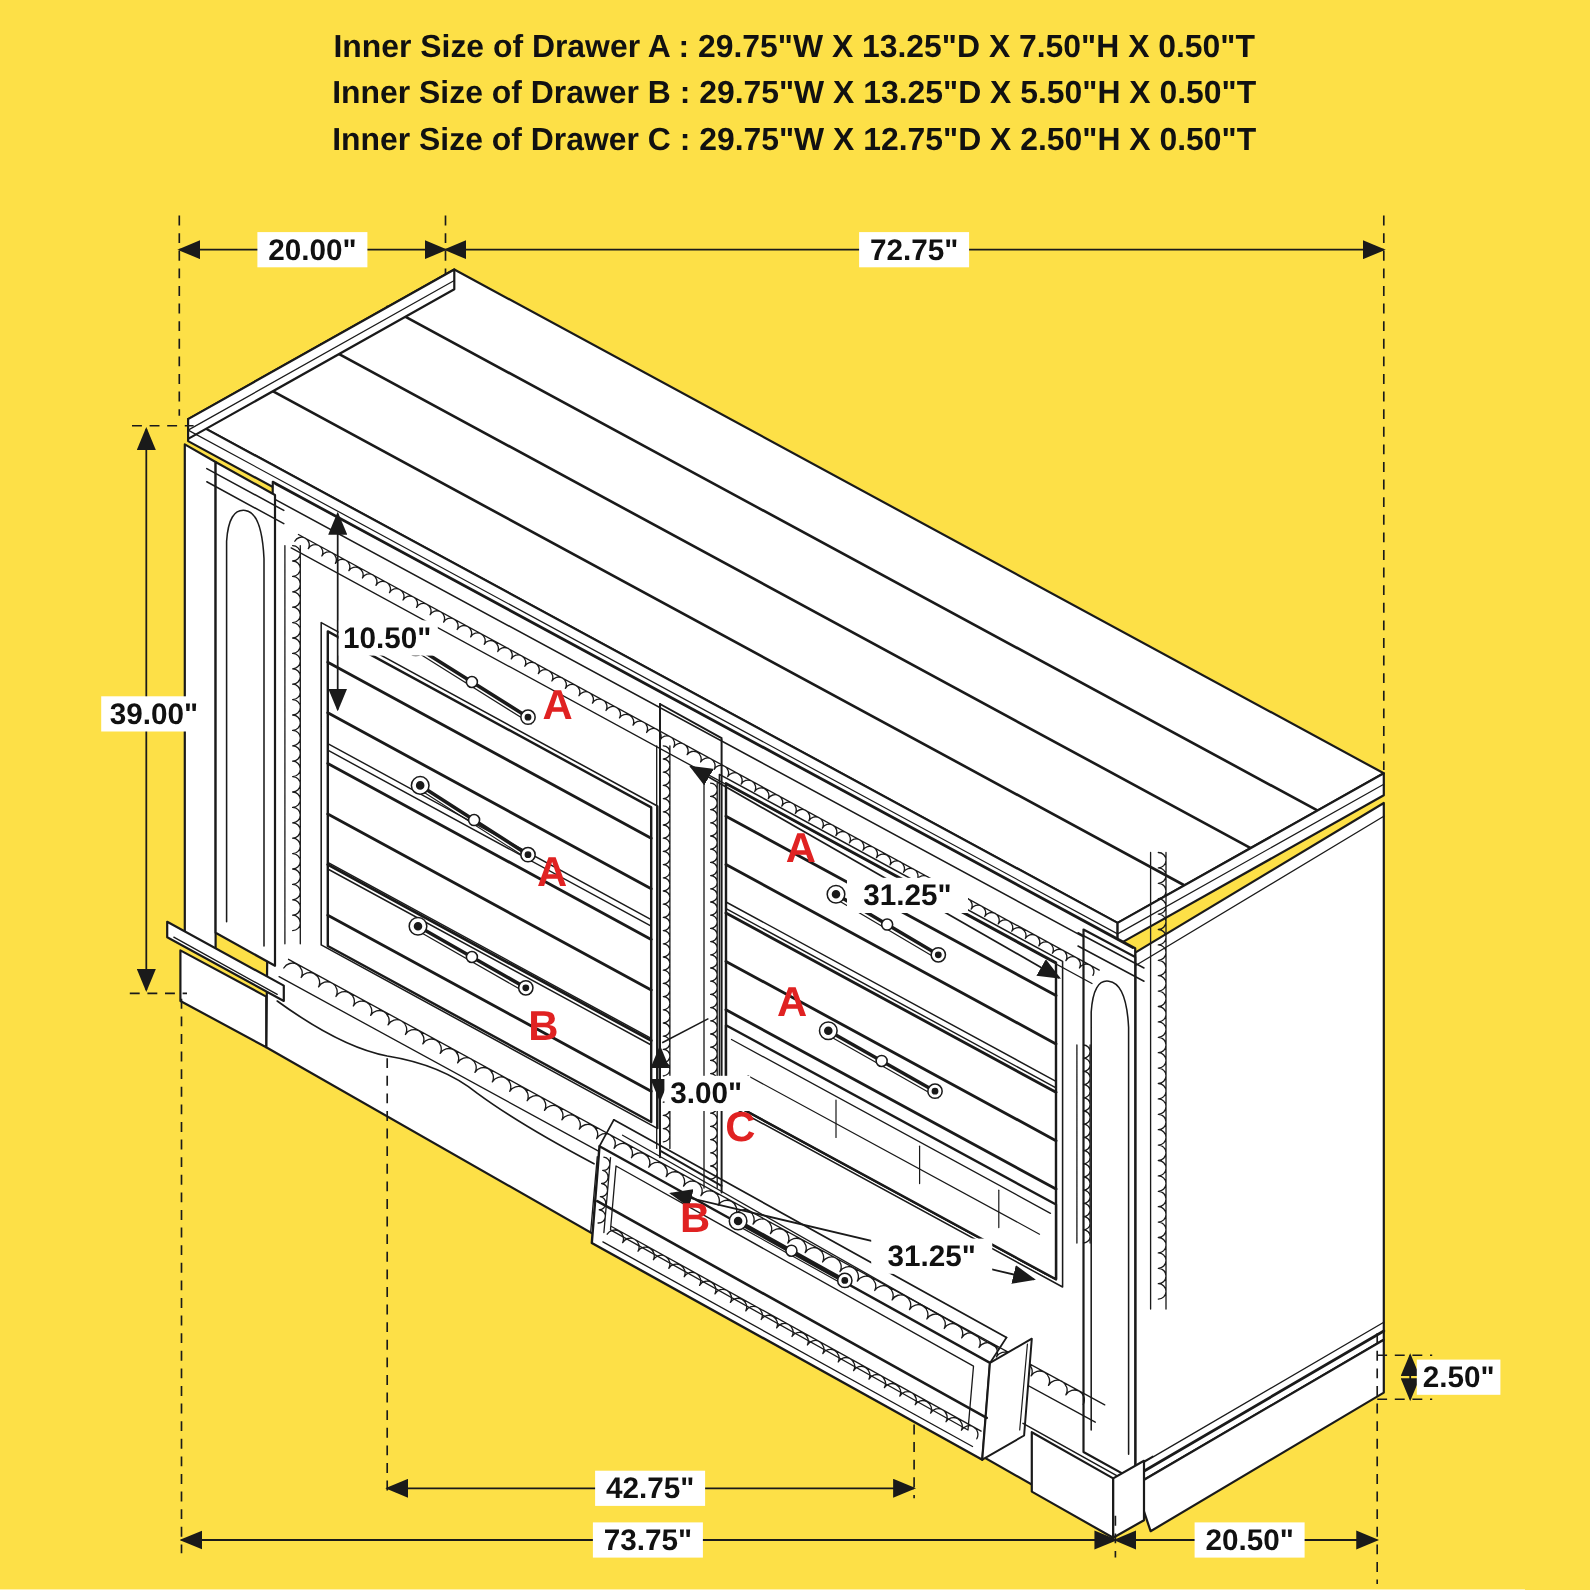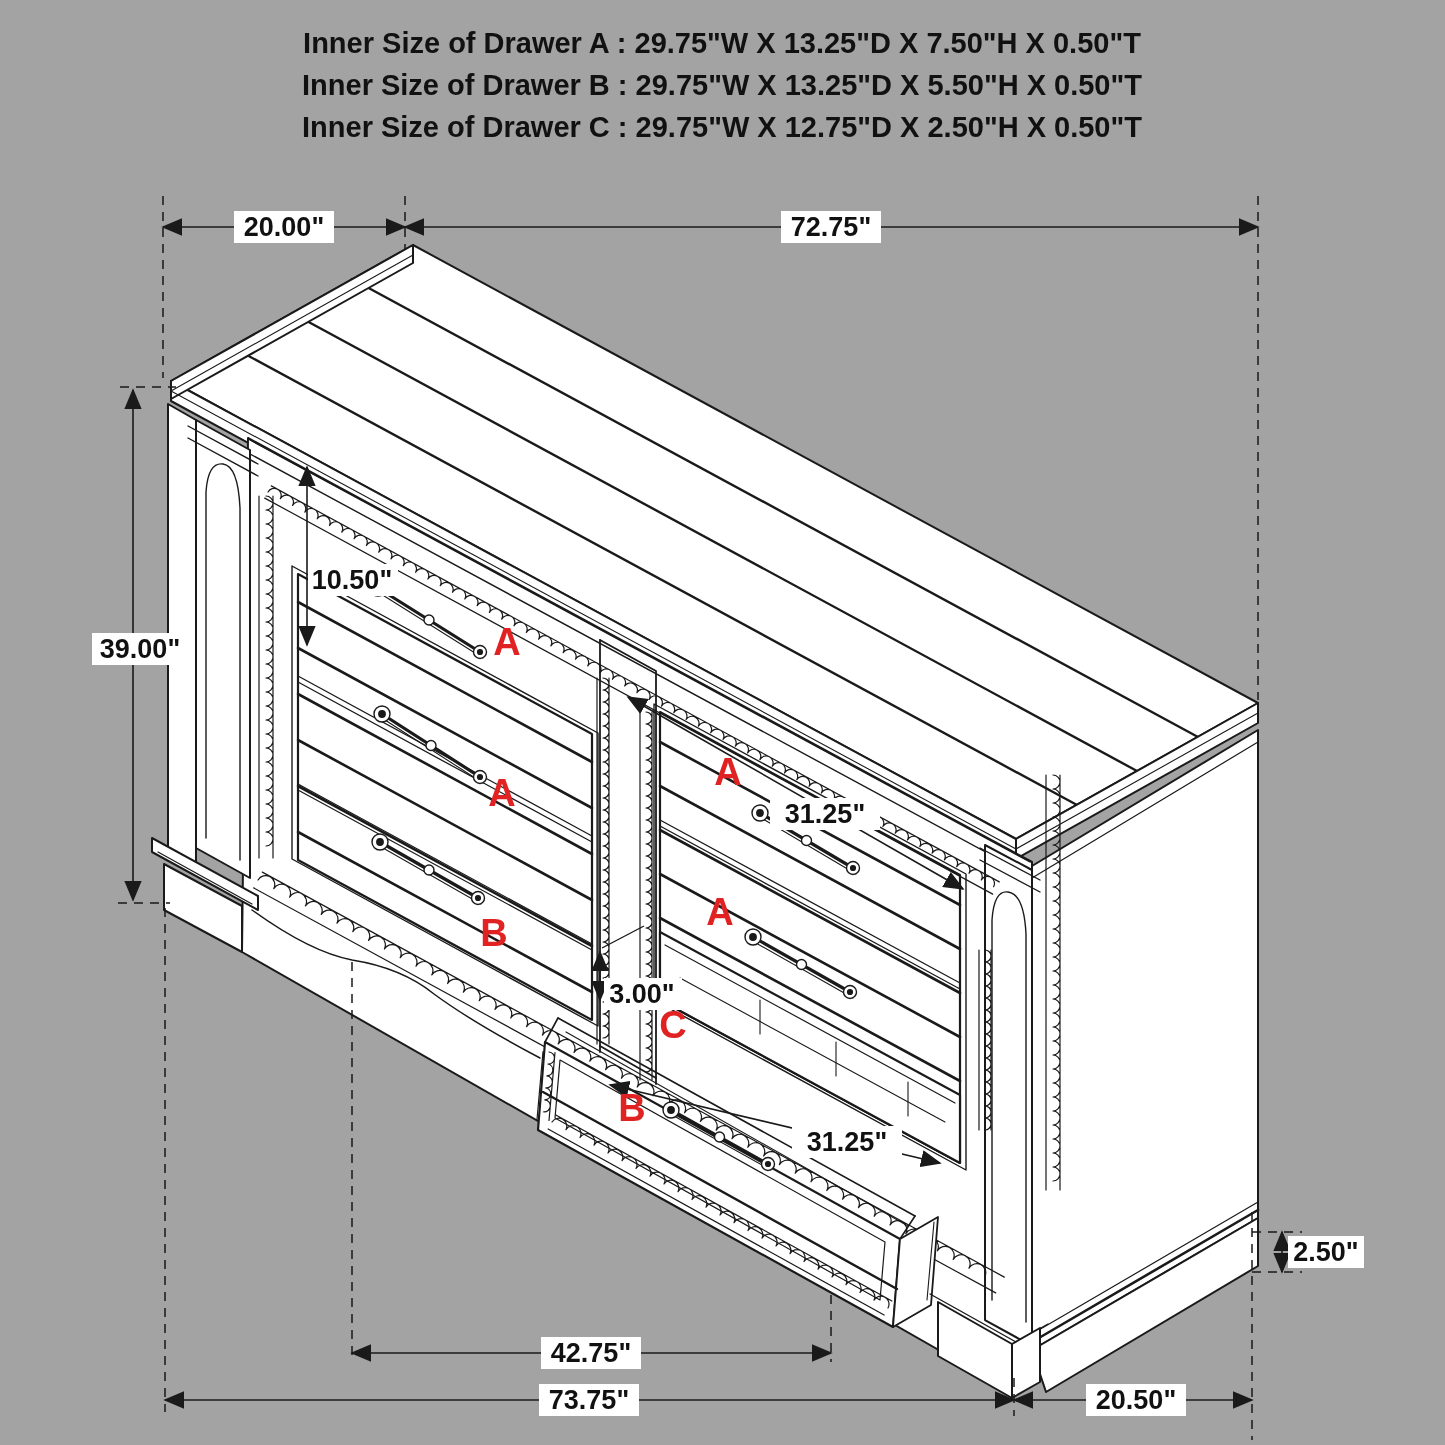--- a/index.html
+++ b/index.html
@@ -1,16 +1,16 @@
 <!DOCTYPE html>
 <html><head>
 <meta charset="utf-8">
 <style>
   html,body{margin:0;padding:0;background:#ffffff;}
-  #stage{position:relative;width:1445px;height:1445px;background:#a3a3a3;overflow:hidden;
+  #stage{position:relative;width:1445px;height:1445px;background:#fde047;overflow:hidden;
          font-family:"Liberation Sans", sans-serif;}
   svg{display:block;}
   text{font-family:"Liberation Sans", sans-serif;}
   .hdr{font-size:29px;font-weight:bold;fill:#111;}
   .dim{font-size:27px;font-weight:bold;fill:#111;}
   .red{font-size:38px;font-weight:bold;fill:#e02222;}
   .lbl-box{fill:#ffffff;stroke:none;}
 </style>
 </head>
 <body>

